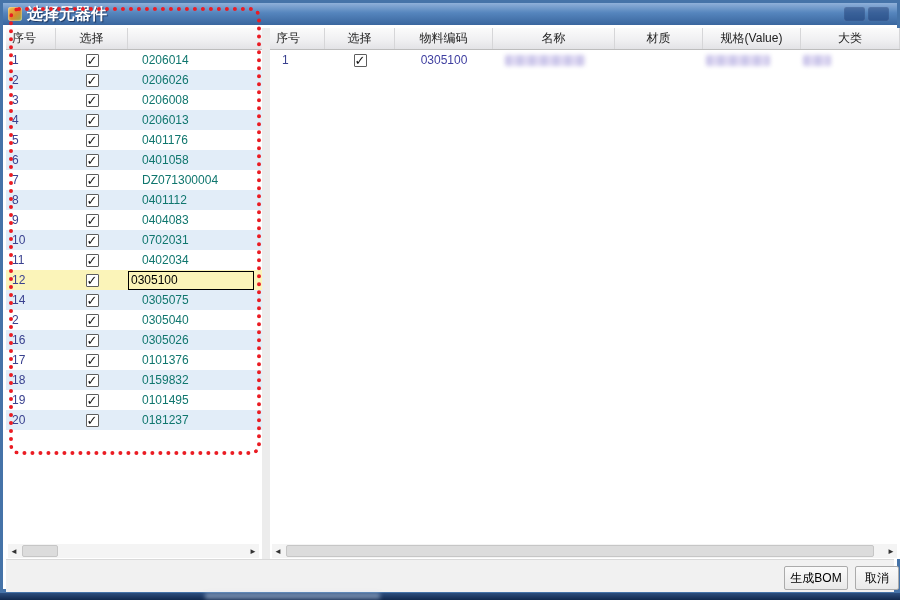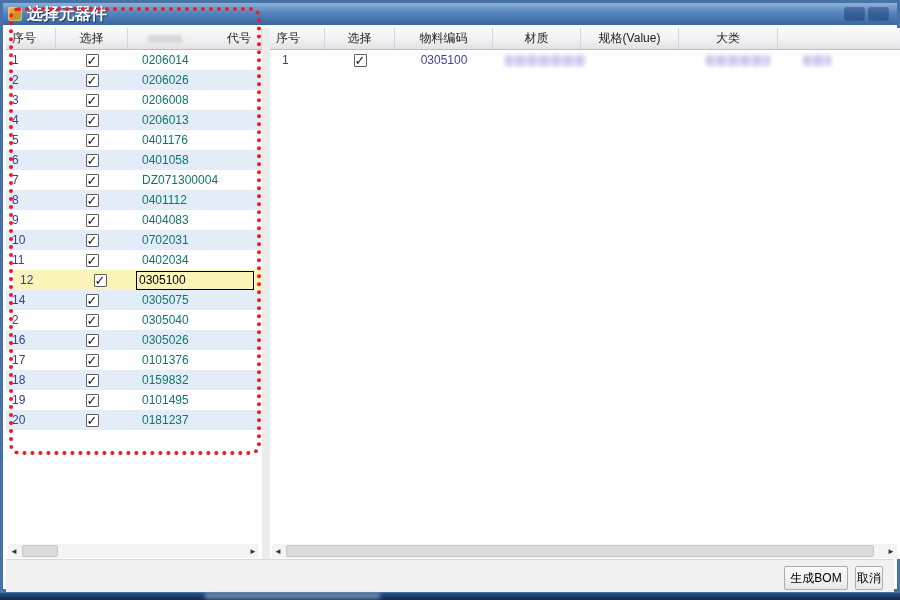--- a/index.html
+++ b/index.html
@@ -34,21 +34,21 @@
   .hcell { height:100%; display:flex; align-items:center; justify-content:center;
     border-right:1px solid #D6D6D8; position:relative; }
   .hcell.left-align { justify-content:flex-start; padding-left:6px; }
   .hcell.right-align { justify-content:flex-end; padding-right:10px; }
   .h-blur { position:absolute; left:20px; top:7px; width:34px; height:8px;
     background:#D7D7DC; filter:blur(1.5px); border-radius:2px; }
 
   .rows { position:absolute; left:0; top:22px; right:0; }
   .trow { height:20px; display:flex; align-items:center; font-size:12px; background:#fff; }
   .trow.alt { background:#E2EDF8; }
-  .trow.selected { background:#FBF4B9;margin-left:8px; }
+  .trow.selected { background:#FBF4B9; }
 
   .c-idx { width:50px; padding-left:6px; color:#39418F; }
   .c-sel { width:72px; display:flex; justify-content:center; }
   .c-code { flex:1; padding-left:14px; color:#0f766e; }
   .c-code.editing { margin-right:8px; border:1px solid #000; background:#FBF4B9;
     color:#000; height:19px; line-height:17px; padding-left:2px; }
 
   .checkbox { width:13px; height:13px; border:1px solid #5E5E5E; background:#fff;
     border-radius:1px; font-size:13px; font-weight:bold; line-height:11px;
     color:#111; text-align:center; overflow:visible; }
@@ -68,21 +68,21 @@
   .sb-thumb { position:absolute; top:1px; height:12px; background:#DCDCDC;
     border:1px solid #C6C6C6; border-radius:2px; }
 
   
   .footer { position:absolute; left:3px; right:3px; top:581px; height:33px; top:556px;
     background:#F1F1F1; border-top:1px solid #D9D9D9; }
   .btn { position:absolute; top:6px; height:24px; font-size:12px; color:#000;
     background:linear-gradient(180deg,#FAFAFA,#E9E9E9); border:1px solid #ABABAB;
     border-radius:2px; display:flex; align-items:center; justify-content:center; }
   .btn-generate { left:778px; width:64px; }
-  .btn-cancel { left:849px; width:28px; }
+  .btn-cancel { left:849px; width:44px; }
 
   
   .taskbar-strip { position:absolute; left:0; top:593px; width:900px; height:7px;
     background:linear-gradient(180deg,#2C4E7E,#11294E); }
   .taskbar-blur { position:absolute; left:205px; top:0; width:175px; height:6px;
     background:rgba(195,213,238,.5); filter:blur(2px); }
 
   
   .annotation { position:absolute; left:9px; top:7px; width:252px; height:448px;
     border:4px dotted #EA1C23; border-radius:10px; z-index:50; pointer-events:none; }
@@ -100,24 +100,20 @@
       <div class="tb-btns">
         <div class="tb-btn"></div>
         <div class="tb-btn"></div>
       </div>
     </div>
 
     <div class="panel panel-left">
       <div class="thead">
         <div class="hcell left-align" style="width:50px">序号</div>
         <div class="hcell" style="width:72px">选择</div>
-        <div class="hcell right-align" style="flex:1">
-          <span class="h-blur"></span>
-          <span>代号</span>
-        </div>
       </div>
       <div class="rows" id="left-rows">
           <div class="trow">
             <span class="c-idx">1</span>
             <span class="c-sel">
               <span class="checkbox">✓</span>
             </span>
             <span class="c-code">0206014</span>
           </div>
           <div class="trow alt">
@@ -256,20 +252,21 @@
       </div>
     </div>
 
     <div class="splitter"></div>
 
     <div class="panel panel-right">
       <div class="thead" id="right-header">
           <div class="hcell left-align" style="width: 55px;">序号</div>
           <div class="hcell" style="width: 70px;">选择</div>
           <div class="hcell" style="width: 98px; text-align: center;">物料编码</div>
+          <div class="hcell" style="width: 122px;">名称</div>
           <div class="hcell" style="width: 88px;">材质</div>
           <div class="hcell" style="width: 98px;">规格(Value)</div>
           <div class="hcell" style="width: 99px;">大类</div>
         </div>
       <div class="rows" id="right-rows">
           <div class="trow">
             <span class="r-cell" style="width: 55px; padding-left: 12px; color: rgb(57, 65, 143);">1</span>
             <span class="r-cell" style="width: 70px; justify-content: center;">
               <span class="checkbox">✓</span>
             </span>

